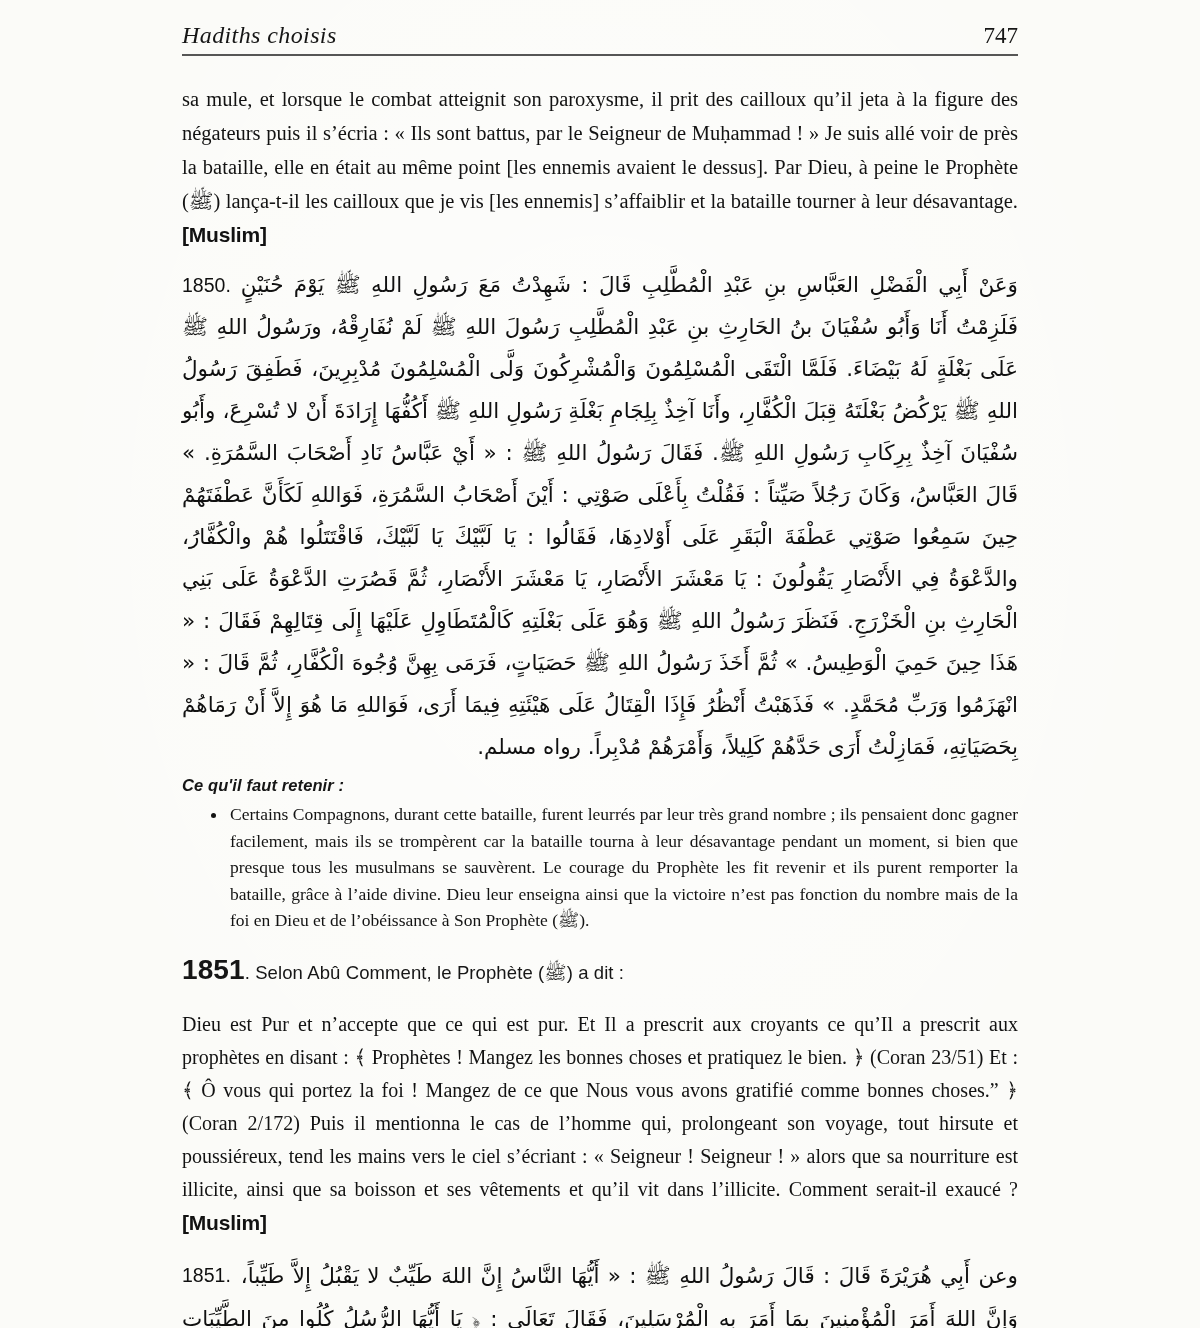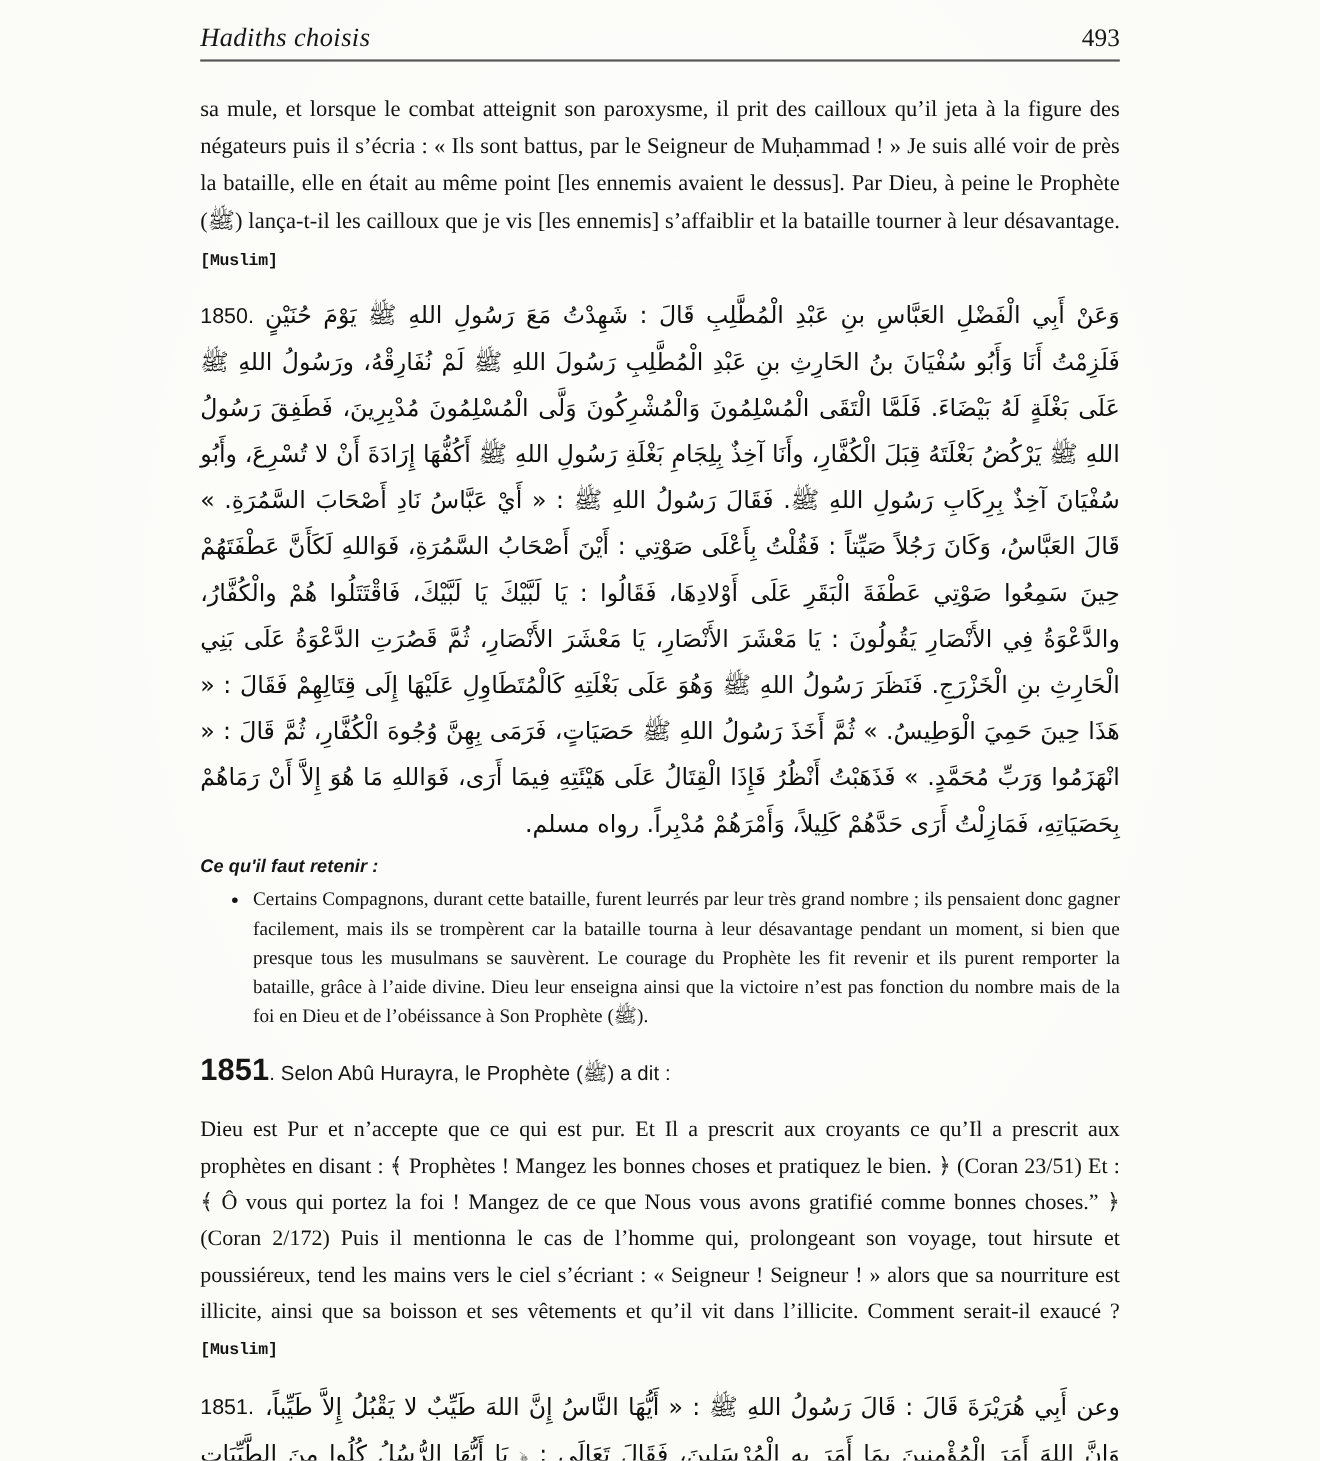--- a/index.html
+++ b/index.html
@@ -22,22 +22,22 @@
   .page-number{font-size:23px;}
   .header-rule{border:none;border-top:2px solid #565656;margin:5px 0 0 0;}
 
   .body-fr{
     font-family:"Liberation Serif",serif;
     font-size:20.5px;line-height:34px;text-align:justify;
     margin:26px 0 0 0;color:#121212;
   }
   .body-fr.second{font-size:20px;line-height:33px;margin:20px 0 0 0;}
   .source{
-    font-family:Liberation Mono, monospace;font-weight:700;
-    font-size:15px;white-space:nowrap;letter-spacing:-.2px;
+    font-family:Liberation Sans, sans-serif;font-weight:700;
+    font-size:21px;white-space:nowrap;letter-spacing:-.2px;
   }
 
   .arabic{
     font-family:"DejaVu Sans",sans-serif;
     font-size:21.5px;line-height:42px;
     direction:rtl;text-align:justify;
     margin:12px 0 0 0;color:#101010;
   }
   .arabic.last{line-height:43px;margin-top:14px;}
   .ar-num{
@@ -63,34 +63,34 @@
   }
   .hadith-head .hnum{font-weight:700;font-size:28px;}
 </style>
 </head>
 <body>
 
 <div class="page">
 
   <div class="pagehead">
     <span class="running-title">Hadiths choisis</span>
-    <span class="page-number">493</span>
+    <span class="page-number">747</span>
   </div>
   <hr class="header-rule">
 
   <p class="body-fr"><span>sa mule, et lorsque le combat atteignit son paroxysme, il prit des cailloux qu’il jeta à la figure des négateurs puis il s’écria : « Ils sont battus, par le Seigneur de Muḥammad ! » Je suis allé voir de près la bataille, elle en était au même point [les ennemis avaient le dessus]. Par Dieu, à peine le Prophète (ﷺ) lança-t-il les cailloux que je vis [les ennemis] s’affaiblir et la bataille tourner à leur désavantage.</span>
     <span class="source">[Muslim]</span></p>
 
   <p class="arabic" dir="rtl"><span class="ar-num">1850.</span><span>وَعَنْ أَبِي الْفَضْلِ العَبَّاسِ بنِ عَبْدِ الْمُطَّلِبِ قَالَ : شَهِدْتُ مَعَ رَسُولِ اللهِ ﷺ يَوْمَ حُنَيْنٍ فَلَزِمْتُ أَنَا وَأَبُو سُفْيَانَ بنُ الحَارِثِ بنِ عَبْدِ الْمُطَّلِبِ رَسُولَ اللهِ ﷺ لَمْ نُفَارِقْهُ، ورَسُولُ اللهِ ﷺ عَلَى بَغْلَةٍ لَهُ بَيْضَاءَ. فَلَمَّا الْتَقَى الْمُسْلِمُونَ وَالْمُشْرِكُونَ وَلَّى الْمُسْلِمُونَ مُدْبِرِينَ، فَطَفِقَ رَسُولُ اللهِ ﷺ يَرْكُضُ بَغْلَتَهُ قِبَلَ الْكُفَّارِ، وأَنَا آخِذٌ بِلِجَامِ بَغْلَةِ رَسُولِ اللهِ ﷺ أَكُفُّهَا إِرَادَةَ أَنْ لا تُسْرِعَ، وأَبُو سُفْيَانَ آخِذٌ بِرِكَابِ رَسُولِ اللهِ ﷺ. فَقَالَ رَسُولُ اللهِ ﷺ : « أَيْ عَبَّاسُ نَادِ أَصْحَابَ السَّمُرَةِ. » قَالَ العَبَّاسُ، وَكَانَ رَجُلاً صَيِّتاً : فَقُلْتُ بِأَعْلَى صَوْتِي : أَيْنَ أَصْحَابُ السَّمُرَةِ، فَوَاللهِ لَكَأَنَّ عَطْفَتَهُمْ حِينَ سَمِعُوا صَوْتِي عَطْفَةَ الْبَقَرِ عَلَى أَوْلادِهَا، فَقَالُوا : يَا لَبَّيْكَ يَا لَبَّيْكَ، فَاقْتَتَلُوا هُمْ والْكُفَّارُ، والدَّعْوَةُ فِي الأَنْصَارِ يَقُولُونَ : يَا مَعْشَرَ الأَنْصَارِ، يَا مَعْشَرَ الأَنْصَارِ، ثُمَّ قَصُرَتِ الدَّعْوَةُ عَلَى بَنِي الْحَارِثِ بنِ الْخَزْرَجِ. فَنَظَرَ رَسُولُ اللهِ ﷺ وَهُوَ عَلَى بَغْلَتِهِ كَالْمُتَطَاوِلِ عَلَيْهَا إِلَى قِتَالِهِمْ فَقَالَ : « هَذَا حِينَ حَمِيَ الْوَطِيسُ. » ثُمَّ أَخَذَ رَسُولُ اللهِ ﷺ حَصَيَاتٍ، فَرَمَى بِهِنَّ وُجُوهَ الْكُفَّارِ، ثُمَّ قَالَ : « انْهَزَمُوا وَرَبِّ مُحَمَّدٍ. » فَذَهَبْتُ أَنْظُرُ فَإِذَا الْقِتَالُ عَلَى هَيْئَتِهِ فِيمَا أَرَى، فَوَاللهِ مَا هُوَ إِلاَّ أَنْ رَمَاهُمْ بِحَصَيَاتِهِ، فَمَازِلْتُ أَرَى حَدَّهُمْ كَلِيلاً، وَأَمْرَهُمْ مُدْبِراً. رواه مسلم.</span></p>
 
   <p class="retenir-head">Ce qu'il faut retenir :</p>
   <ul class="retenir-list">
     <li><span>Certains Compagnons, durant cette bataille, furent leurrés par leur très grand nombre ; ils pensaient donc gagner facilement, mais ils se trompèrent car la bataille tourna à leur désavantage pendant un moment, si bien que presque tous les musulmans se sauvèrent. Le courage du Prophète les fit revenir et ils purent remporter la bataille, grâce à l’aide divine. Dieu leur enseigna ainsi que la victoire n’est pas fonction du nombre mais de la foi en Dieu et de l’obéissance à Son Prophète (ﷺ).</span></li>
   </ul>
 
-  <p class="hadith-head"><span class="hnum">1851</span><span>. Selon Abû Hurayra, le Prophète (ﷺ) a dit :</span></p>
+  <p class="hadith-head"><span class="hnum">1851</span><span>. Selon Abû Comment, le Prophète (ﷺ) a dit :</span></p>
 
   <p class="body-fr second"><span>Dieu est Pur et n’accepte que ce qui est pur. Et Il a prescrit aux croyants ce qu’Il a prescrit aux prophètes en disant : ﴾ Prophètes ! Mangez les bonnes choses et pratiquez le bien. ﴿ (Coran 23/51) Et : ﴾ Ô vous qui portez la foi ! Mangez de ce que Nous vous avons gratifié comme bonnes choses.” ﴿ (Coran 2/172) Puis il mentionna le cas de l’homme qui, prolongeant son voyage, tout hirsute et poussiéreux, tend les mains vers le ciel s’écriant : « Seigneur ! Seigneur ! » alors que sa nourriture est illicite, ainsi que sa boisson et ses vêtements et qu’il vit dans l’illicite. Comment serait-il exaucé ?</span>
     <span class="source">[Muslim]</span></p>
 
   <p class="arabic last" dir="rtl"><span class="ar-num">1851.</span><span>وعن أَبِي هُرَيْرَةَ قَالَ : قَالَ رَسُولُ اللهِ ﷺ : « أَيُّهَا النَّاسُ إِنَّ اللهَ طَيِّبٌ لا يَقْبُلُ إِلاَّ طَيِّباً، وَإِنَّ اللهَ أَمَرَ الْمُؤْمِنِينَ بِمَا أَمَرَ بِهِ الْمُرْسَلِينَ، فَقَالَ تَعَالَى : ﴿ يَا أَيُّهَا الرُّسُلُ كُلُوا مِنَ الطَّيِّبَاتِ واعملوا صَالِحاً ﴾ وَقَالَ تَعَالَى : ﴿ يَا أَيُّهَا الَّذِينَ آمَنُوا كُلُوا مِنْ طَيِّبَاتِ مَا رَزَقْنَاكُمْ ﴾ ثُمَّ ذَكَرَ الرَّجُلَ يُطِيلُ السَّفَرَ أَشْعَثَ أَغْبَرَ يَمُدُّ يَدَيْهِ إِلَى السَّمَاءِ : يَارَبِّ يَارَبِّ، وَمَطْعَمُهُ حَرَامٌ، وَمَشْرَبُهُ حَرَامٌ، وَمَلْبَسُهُ حَرَامٌ، وَغُذِيَ بِالْحَرَامِ، فَأَنَّى يُسْتَجَابُ لِذَلِكَ؟ » رواه مسلم.</span></p>
 
 </div>
 
 </body></html>

